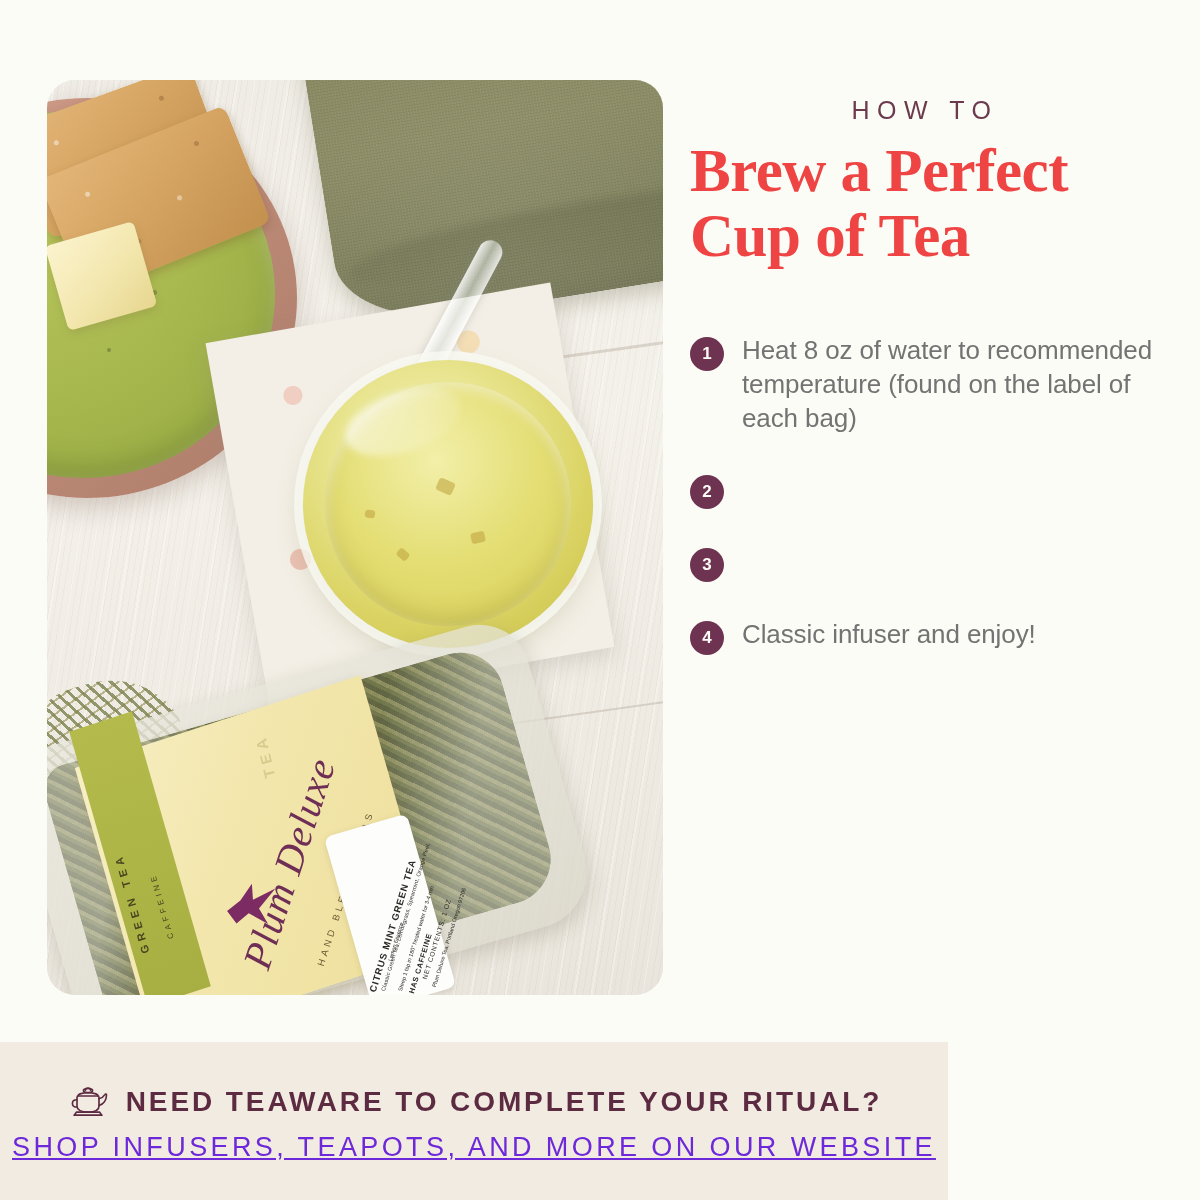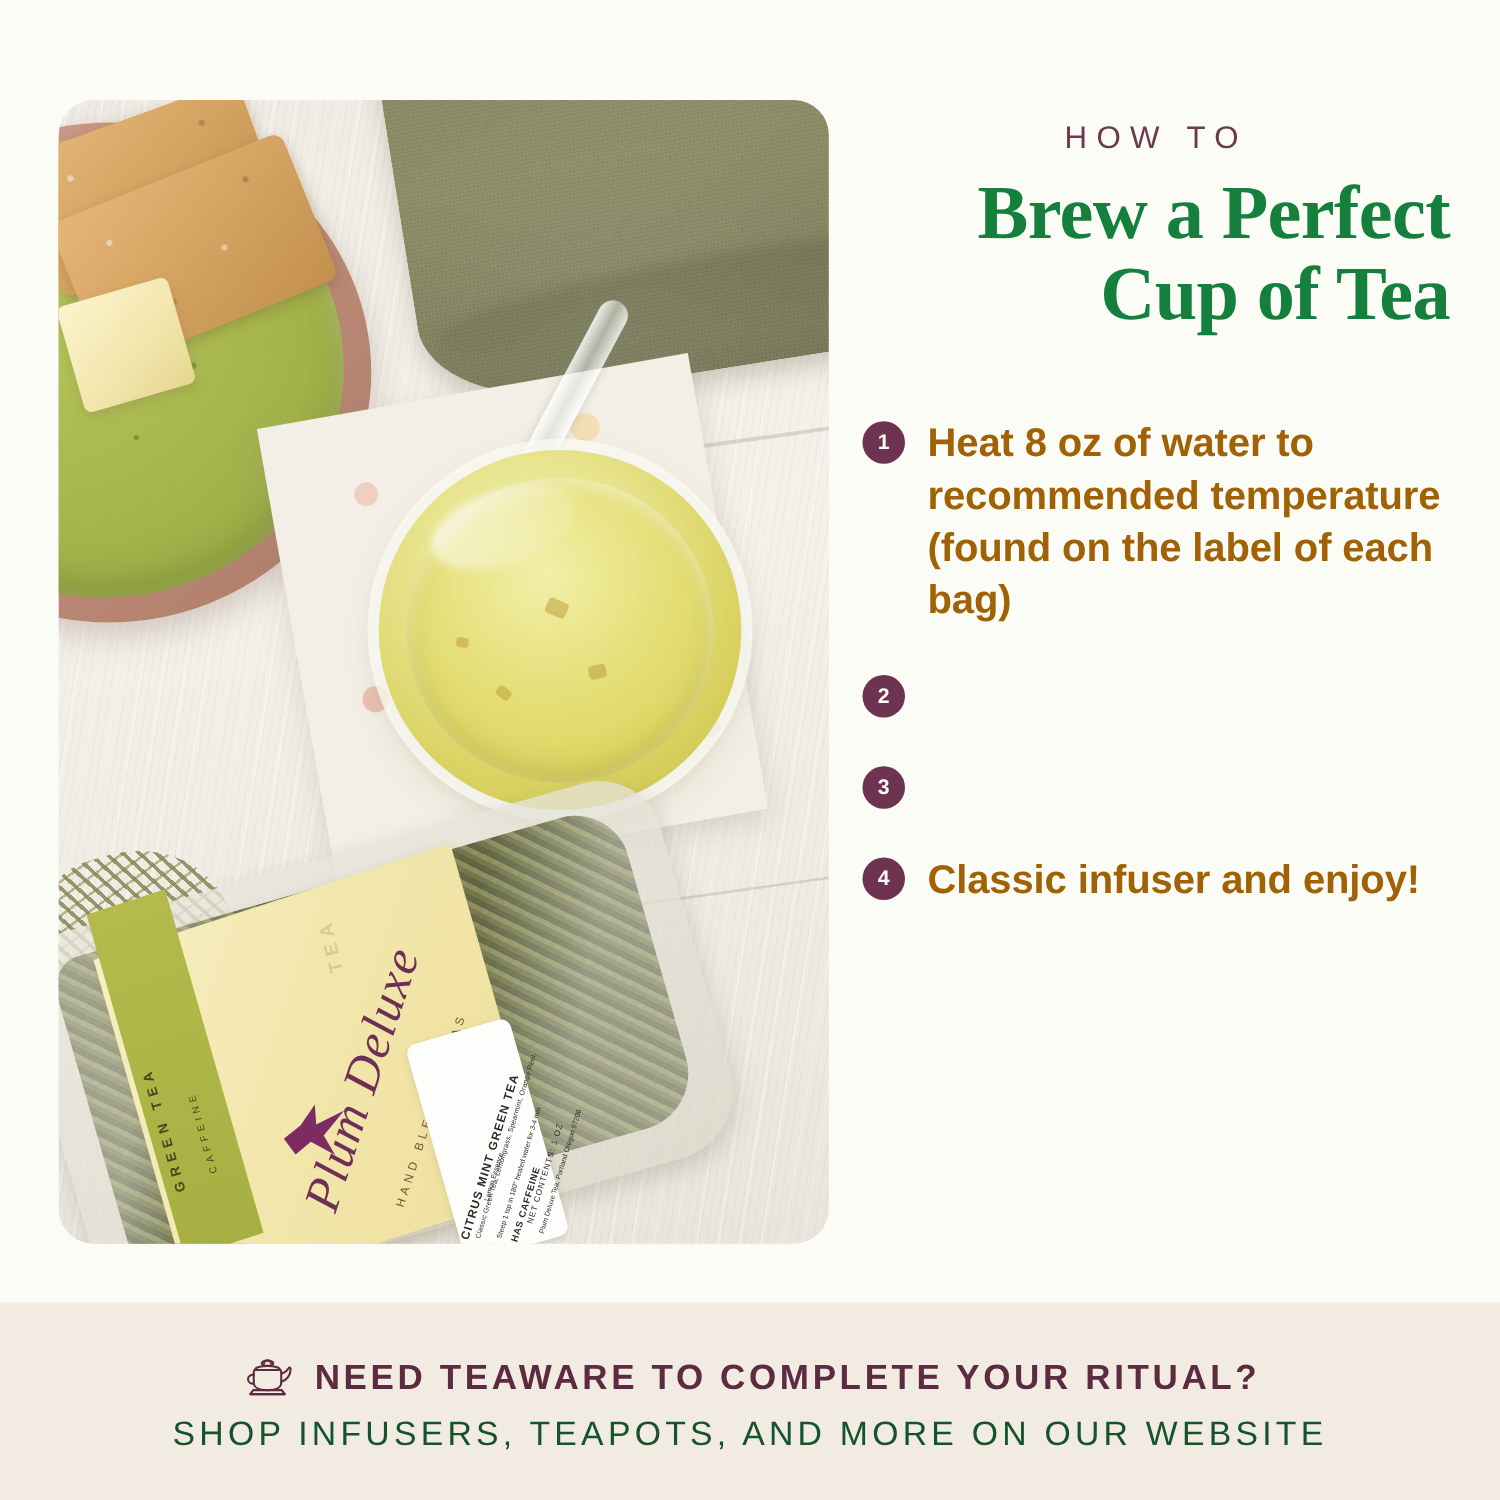--- a/index.html
+++ b/index.html
@@ -233,50 +233,50 @@
   }
 
   
   #content { position:absolute; left:690px; top:96px; width:470px; }
   #kicker{
     font-size:25px; letter-spacing:7.5px; color:#6B3A4E; text-align:center;
     font-weight:400; margin-bottom:14px;
   }
   #headline{
     font-family:"Liberation Serif", serif; font-weight:700;
-    font-size:61px; line-height:1.06; color:#15803d; text-align:right;
+    font-size:61px; line-height:1.06; color:#ef4444; text-align:left;
     letter-spacing:-.5px;
   }
   #steps{ margin-top:66px; }
   .step{ display:flex; gap:18px; margin-bottom:36px; }
   .step:last-child{ margin-bottom:0; }
   .badge{
     flex:0 0 auto; width:34px; height:34px; border-radius:50%;
     background:#6D3350; color:#FDFBF6;
     font-size:17px; font-weight:700; line-height:34px; text-align:center;
     margin-top:3px;
   }
   .step-text{
-    font-size:32px; line-height:1.30; color:#a16207; letter-spacing:-.1px;font-weight:bold;
+    font-size:26px; line-height:1.30; color:#737373; letter-spacing:-.1px;
   }
 
   
   #footer{
-    position:absolute; left:0; top:1042px; width:1200px; height:158px;
+    position:absolute; left:0; top:1042px; width:948px; height:158px;
     background:#F2EBE1;
     display:flex; flex-direction:column; align-items:center; justify-content:center;
     gap:8px;
   }
   #footer-line1{ display:flex; align-items:center; gap:16px; }
   #teapot-icon{ width:44px; height:44px; display:block; }
   #footer-title{
     font-size:28px; font-weight:700; letter-spacing:2.9px; color:#5C2B42;
   }
   #footer-sub{
-    font-size:27px; font-weight:400; letter-spacing:3.4px; color:#14532d;
+    font-size:27px; font-weight:400; letter-spacing:3.4px; color:#6d28d9;text-decoration:underline;
   }
 </style>
 </head>
 <body>
 
 <div id="infographic">
 
   <div id="photo-card">
     <div class="ph" id="wood"></div>
     <div class="ph" id="wood-grain"></div>

